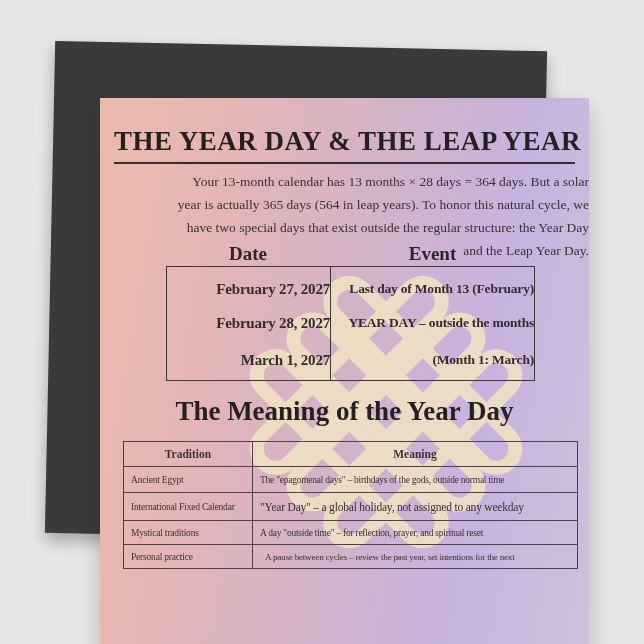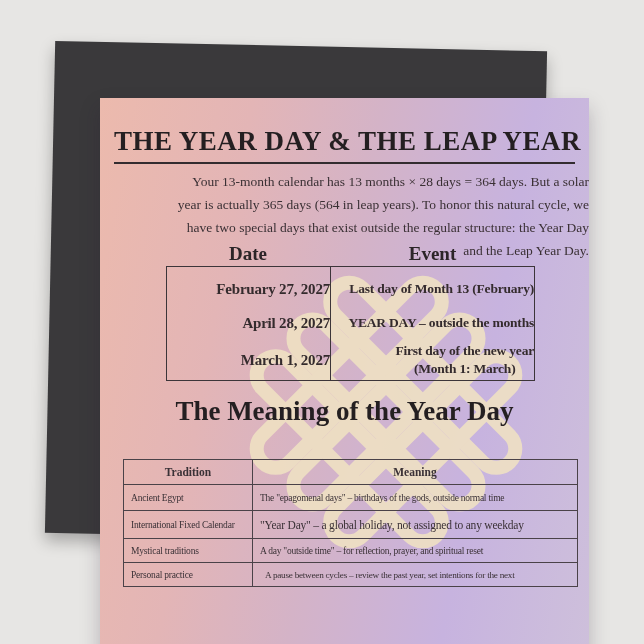--- a/index.html
+++ b/index.html
@@ -47,21 +47,21 @@
   .t1-row{height:34px;display:flex;align-items:center;font-weight:bold;font-size:15px;letter-spacing:-.2px;white-space:nowrap;color:#342b2d;}
   .t1-col.dates .t1-row{padding-left:11px;}
   .t1-col.events .t1-row{justify-content:center;font-size:13.5px;}
   .t1-row.tall{height:40px;flex-direction:column;justify-content:center;line-height:18px;}
   
   .h2{
     position:absolute;left:0;right:0;top:297px;text-align:center;
     font-size:27px;font-weight:bold;line-height:32px;color:#241f21;white-space:nowrap;
   }
   
-  .t2{position:absolute;left:23px;top:361px;width:455px;border-collapse:collapse;table-layout:fixed;}
+  .t2{position:absolute;left:23px;top:343px;width:455px;border-collapse:collapse;table-layout:fixed;}
   .t2 td{border:1px solid #4a4248;overflow:hidden;white-space:nowrap;color:#3a3136;}
   .t2 .col-trad{width:129px;}
   .t2 td.head{font-weight:bold;font-size:11.5px;text-align:center;height:22px;}
   .t2 td.trad{font-size:9.5px;padding-left:7px;letter-spacing:-.2px;}
   .t2 td.mean{font-size:9.5px;padding-left:7px;letter-spacing:-.25px;}
   .t2 tr.r1 td{height:23px;}
   .t2 tr.r2 td{height:25px;}
   .t2 tr.r2 td.mean{font-size:11.5px;letter-spacing:-.2px;}
   .t2 tr.r3 td{height:21px;}
   .t2 tr.r4 td{height:21px;}
@@ -98,28 +98,27 @@
     </div>
 
     <div class="t1">
       <div class="t1-headers">
         <div class="h-date">Date</div>
         <div class="h-event">Event</div>
       </div>
       <div class="t1-box">
         <div class="t1-col dates">
           <div class="t1-row">February 27, 2027</div>
-          <div class="t1-row">April 28, 2027</div>
+          <div class="t1-row">February 28, 2027</div>
           <div class="t1-row tall">March 1, 2027</div>
         </div>
         <div class="t1-col events">
           <div class="t1-row">Last day of Month 13 (February)</div>
           <div class="t1-row">YEAR DAY – outside the months</div>
           <div class="t1-row tall">
-            <span>First day of the new year</span>
             <span>(Month 1: March)</span>
           </div>
         </div>
       </div>
     </div>
 
     <div class="h2">The Meaning of the Year Day</div>
 
     <table class="t2">
       <colgroup>

